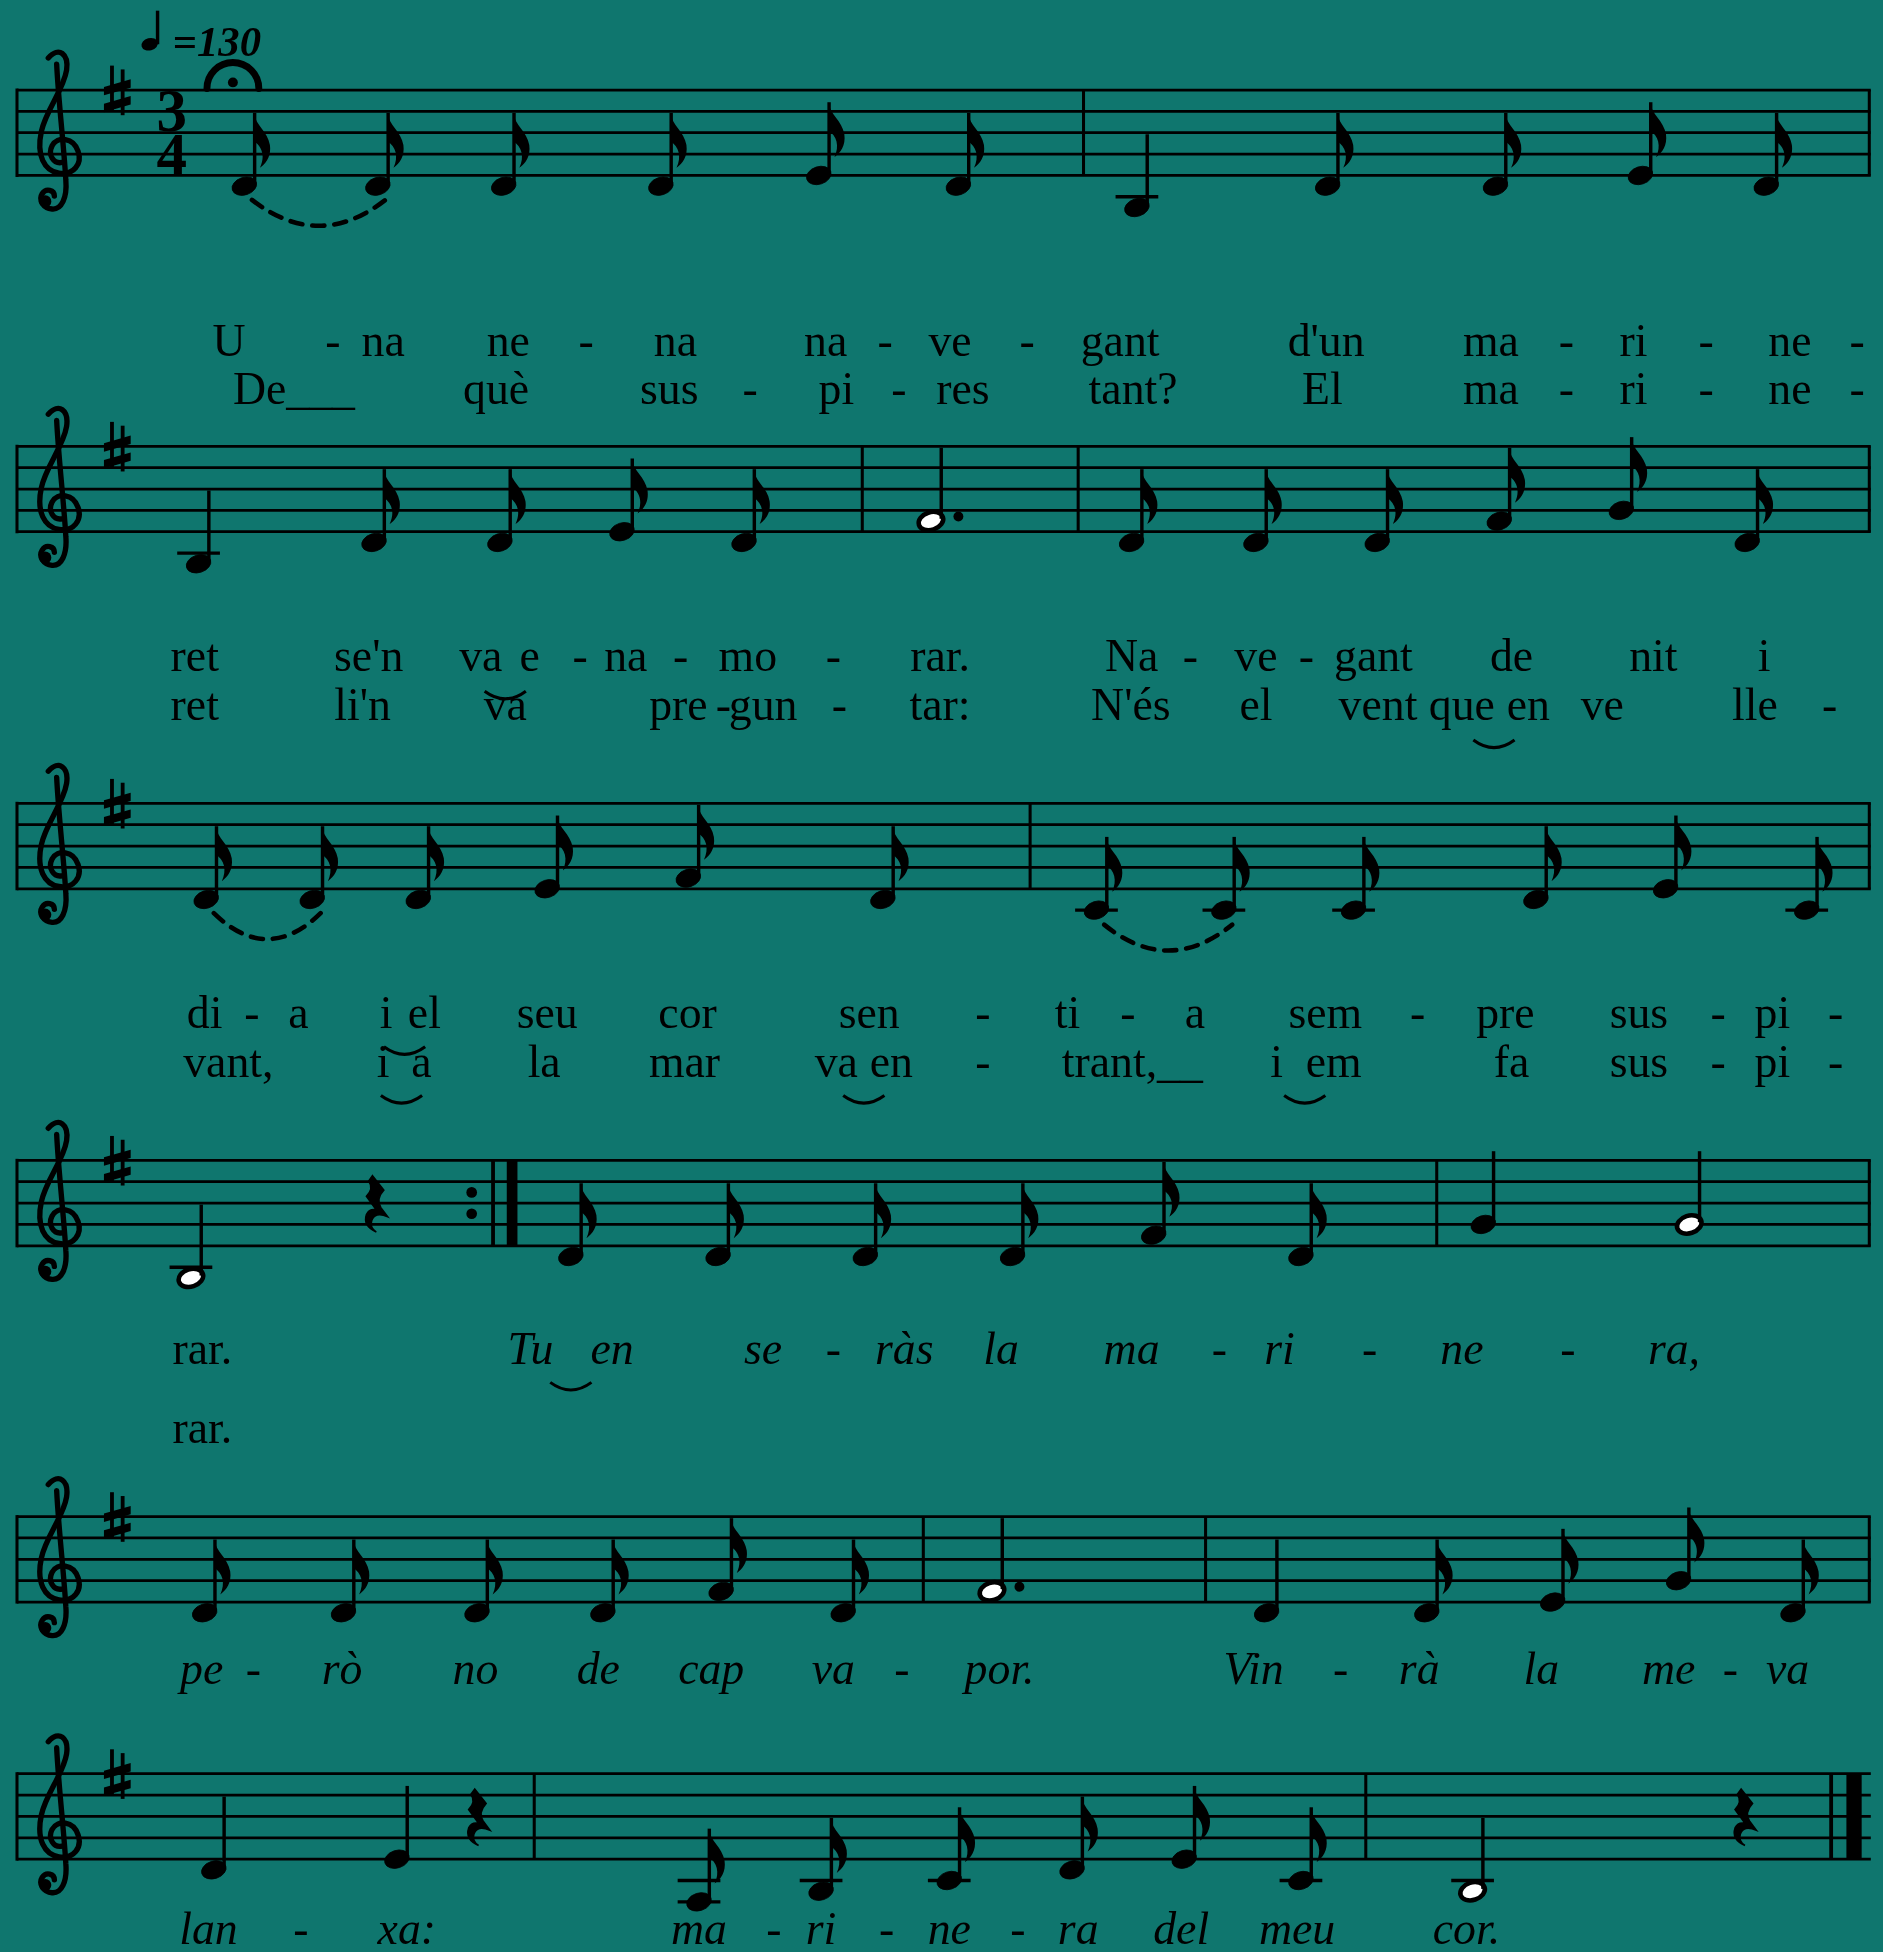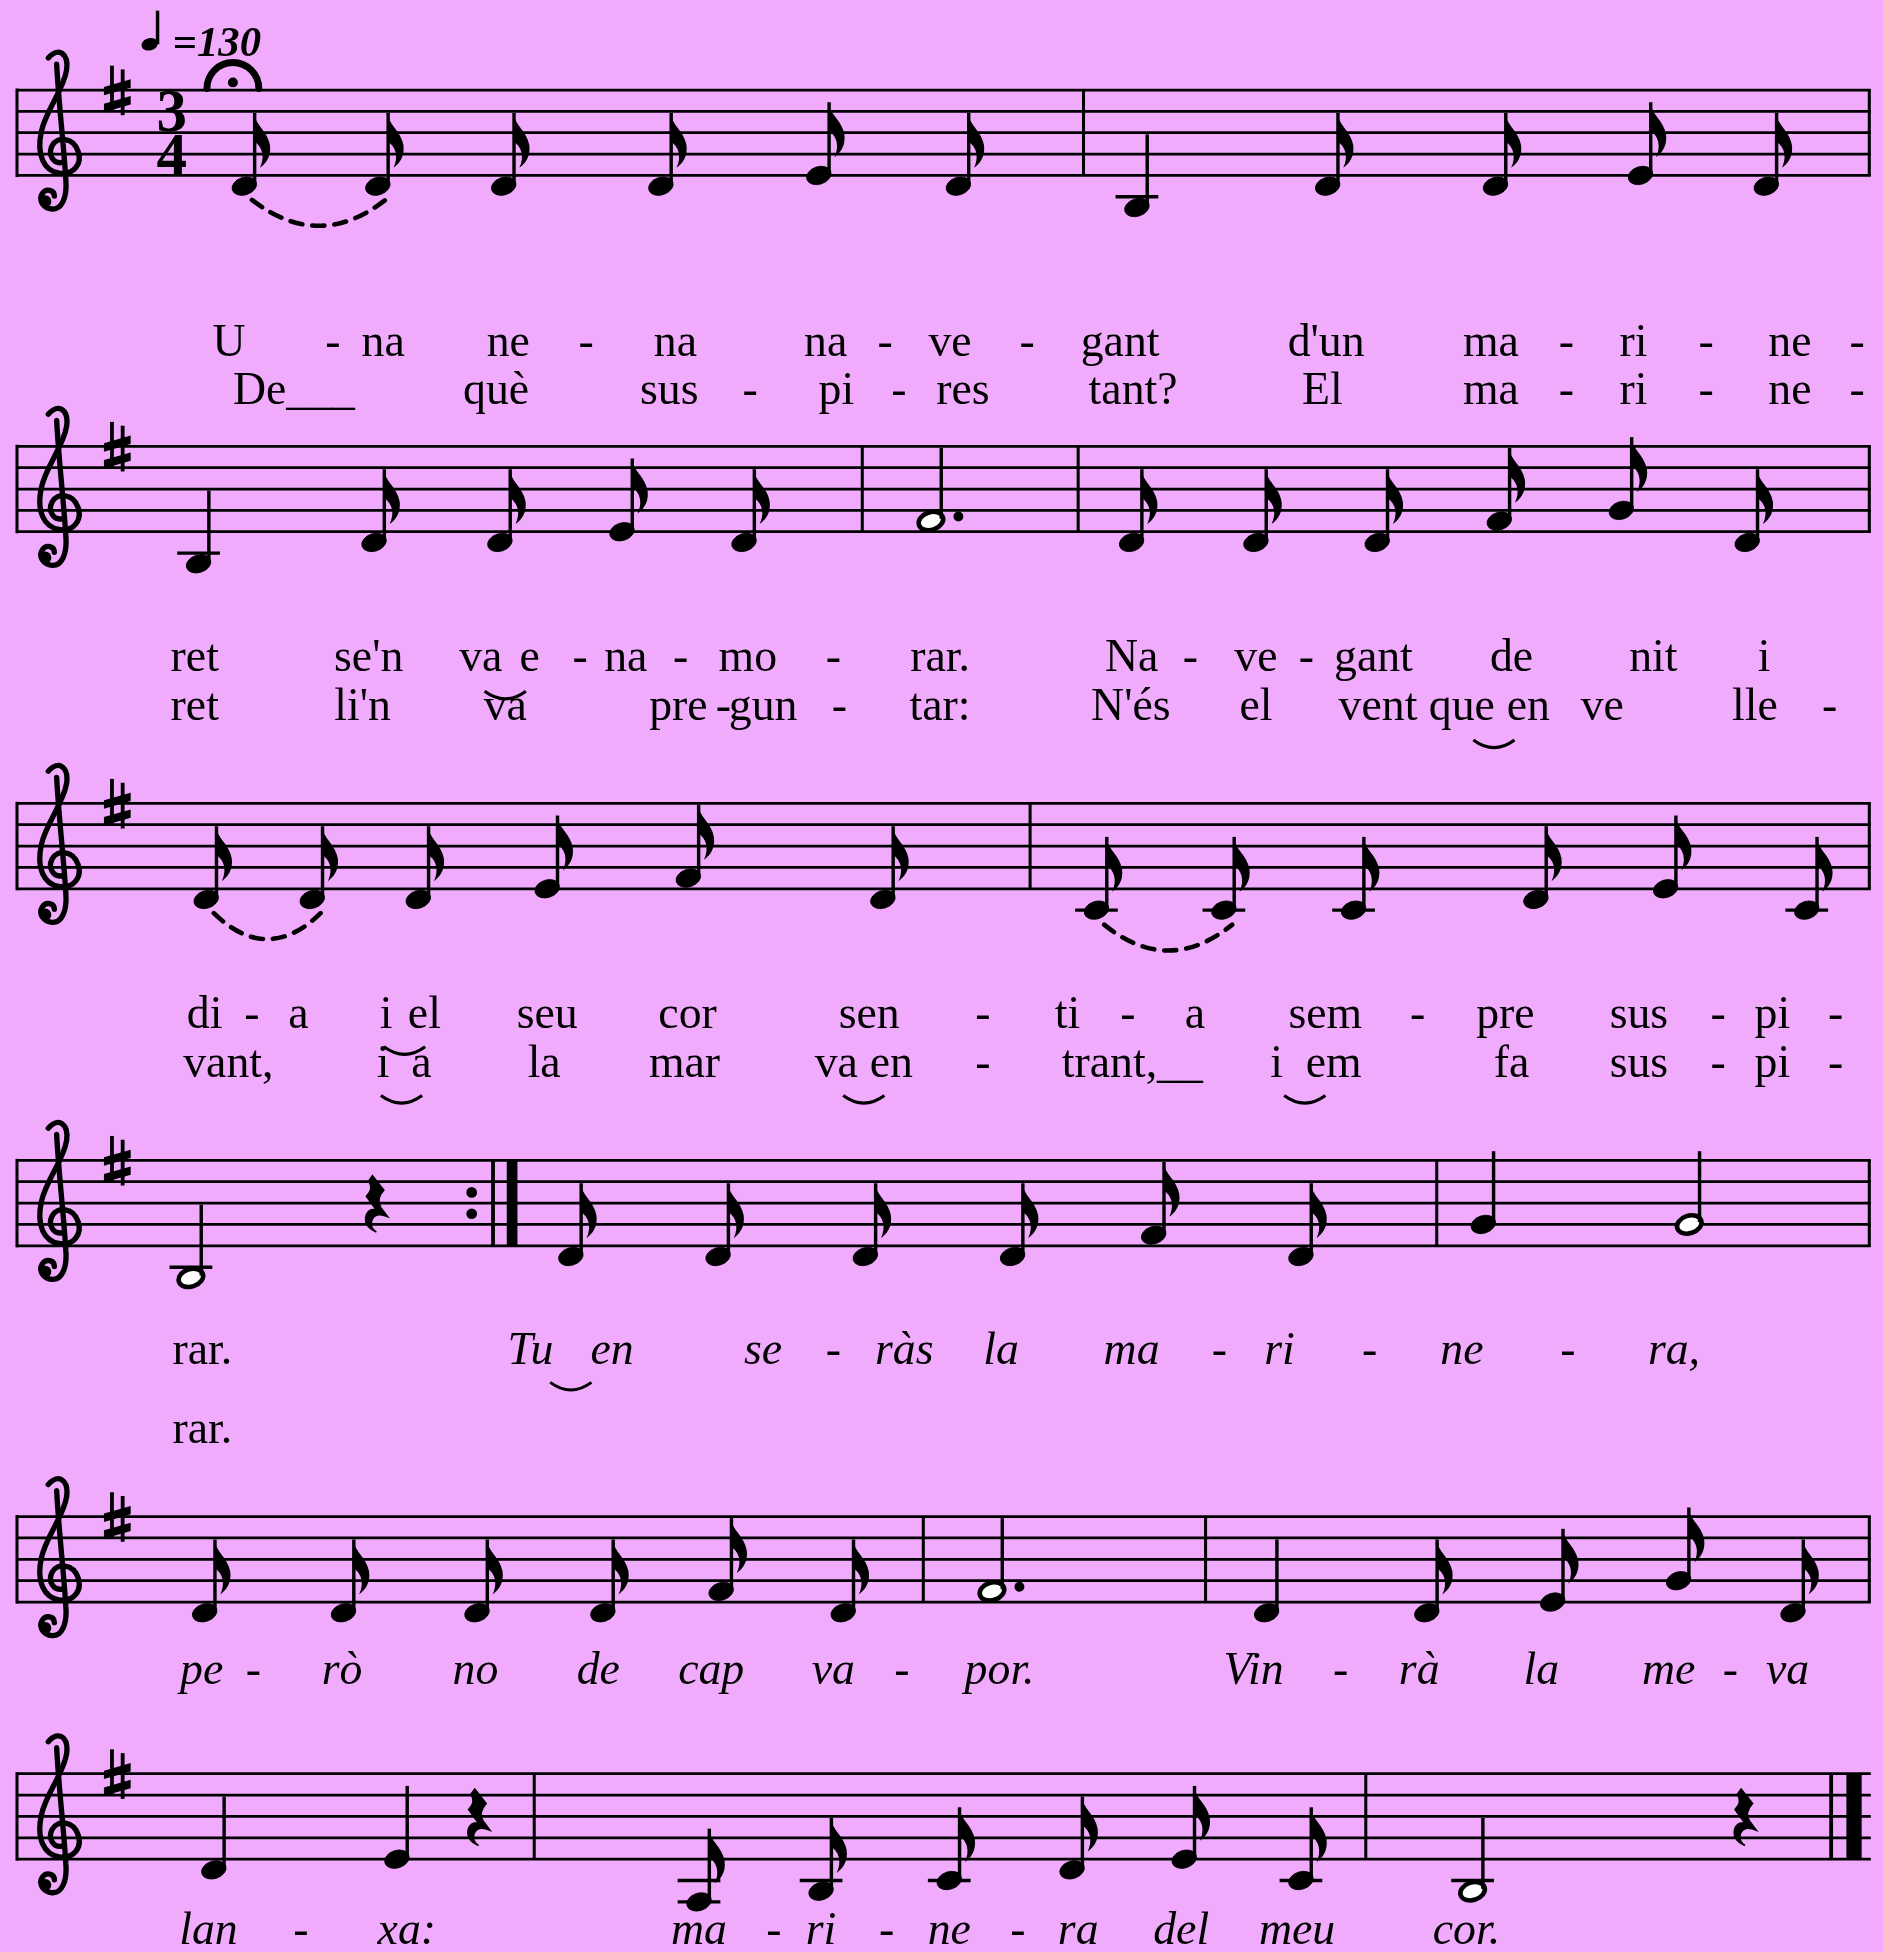--- a/index.html
+++ b/index.html
@@ -1,16 +1,16 @@
 <!DOCTYPE html>
 <html style="font-size:12.2px"><head>
 <meta charset="utf-8">
 <style>
   html,body{margin:0;padding:0;background:#fff;}
-  .page{position:relative;width:1884px;height:1953px;background:#f0abfc;overflow:hidden;}
+  .page{position:relative;width:1884px;height:1953px;background:#0f766e;overflow:hidden;}
   svg{display:block;}
   text{fill:#000;}
 </style>
 </head>
 <body>
 
 <div class="page">
   <svg width="1884" height="1953" viewBox="0 0 2469 2560" xmlns="http://www.w3.org/2000/svg">
       <g>
         <ellipse cx="196" cy="58" rx="11" ry="8" transform="rotate(-15 196 58)" fill="#000"></ellipse>

